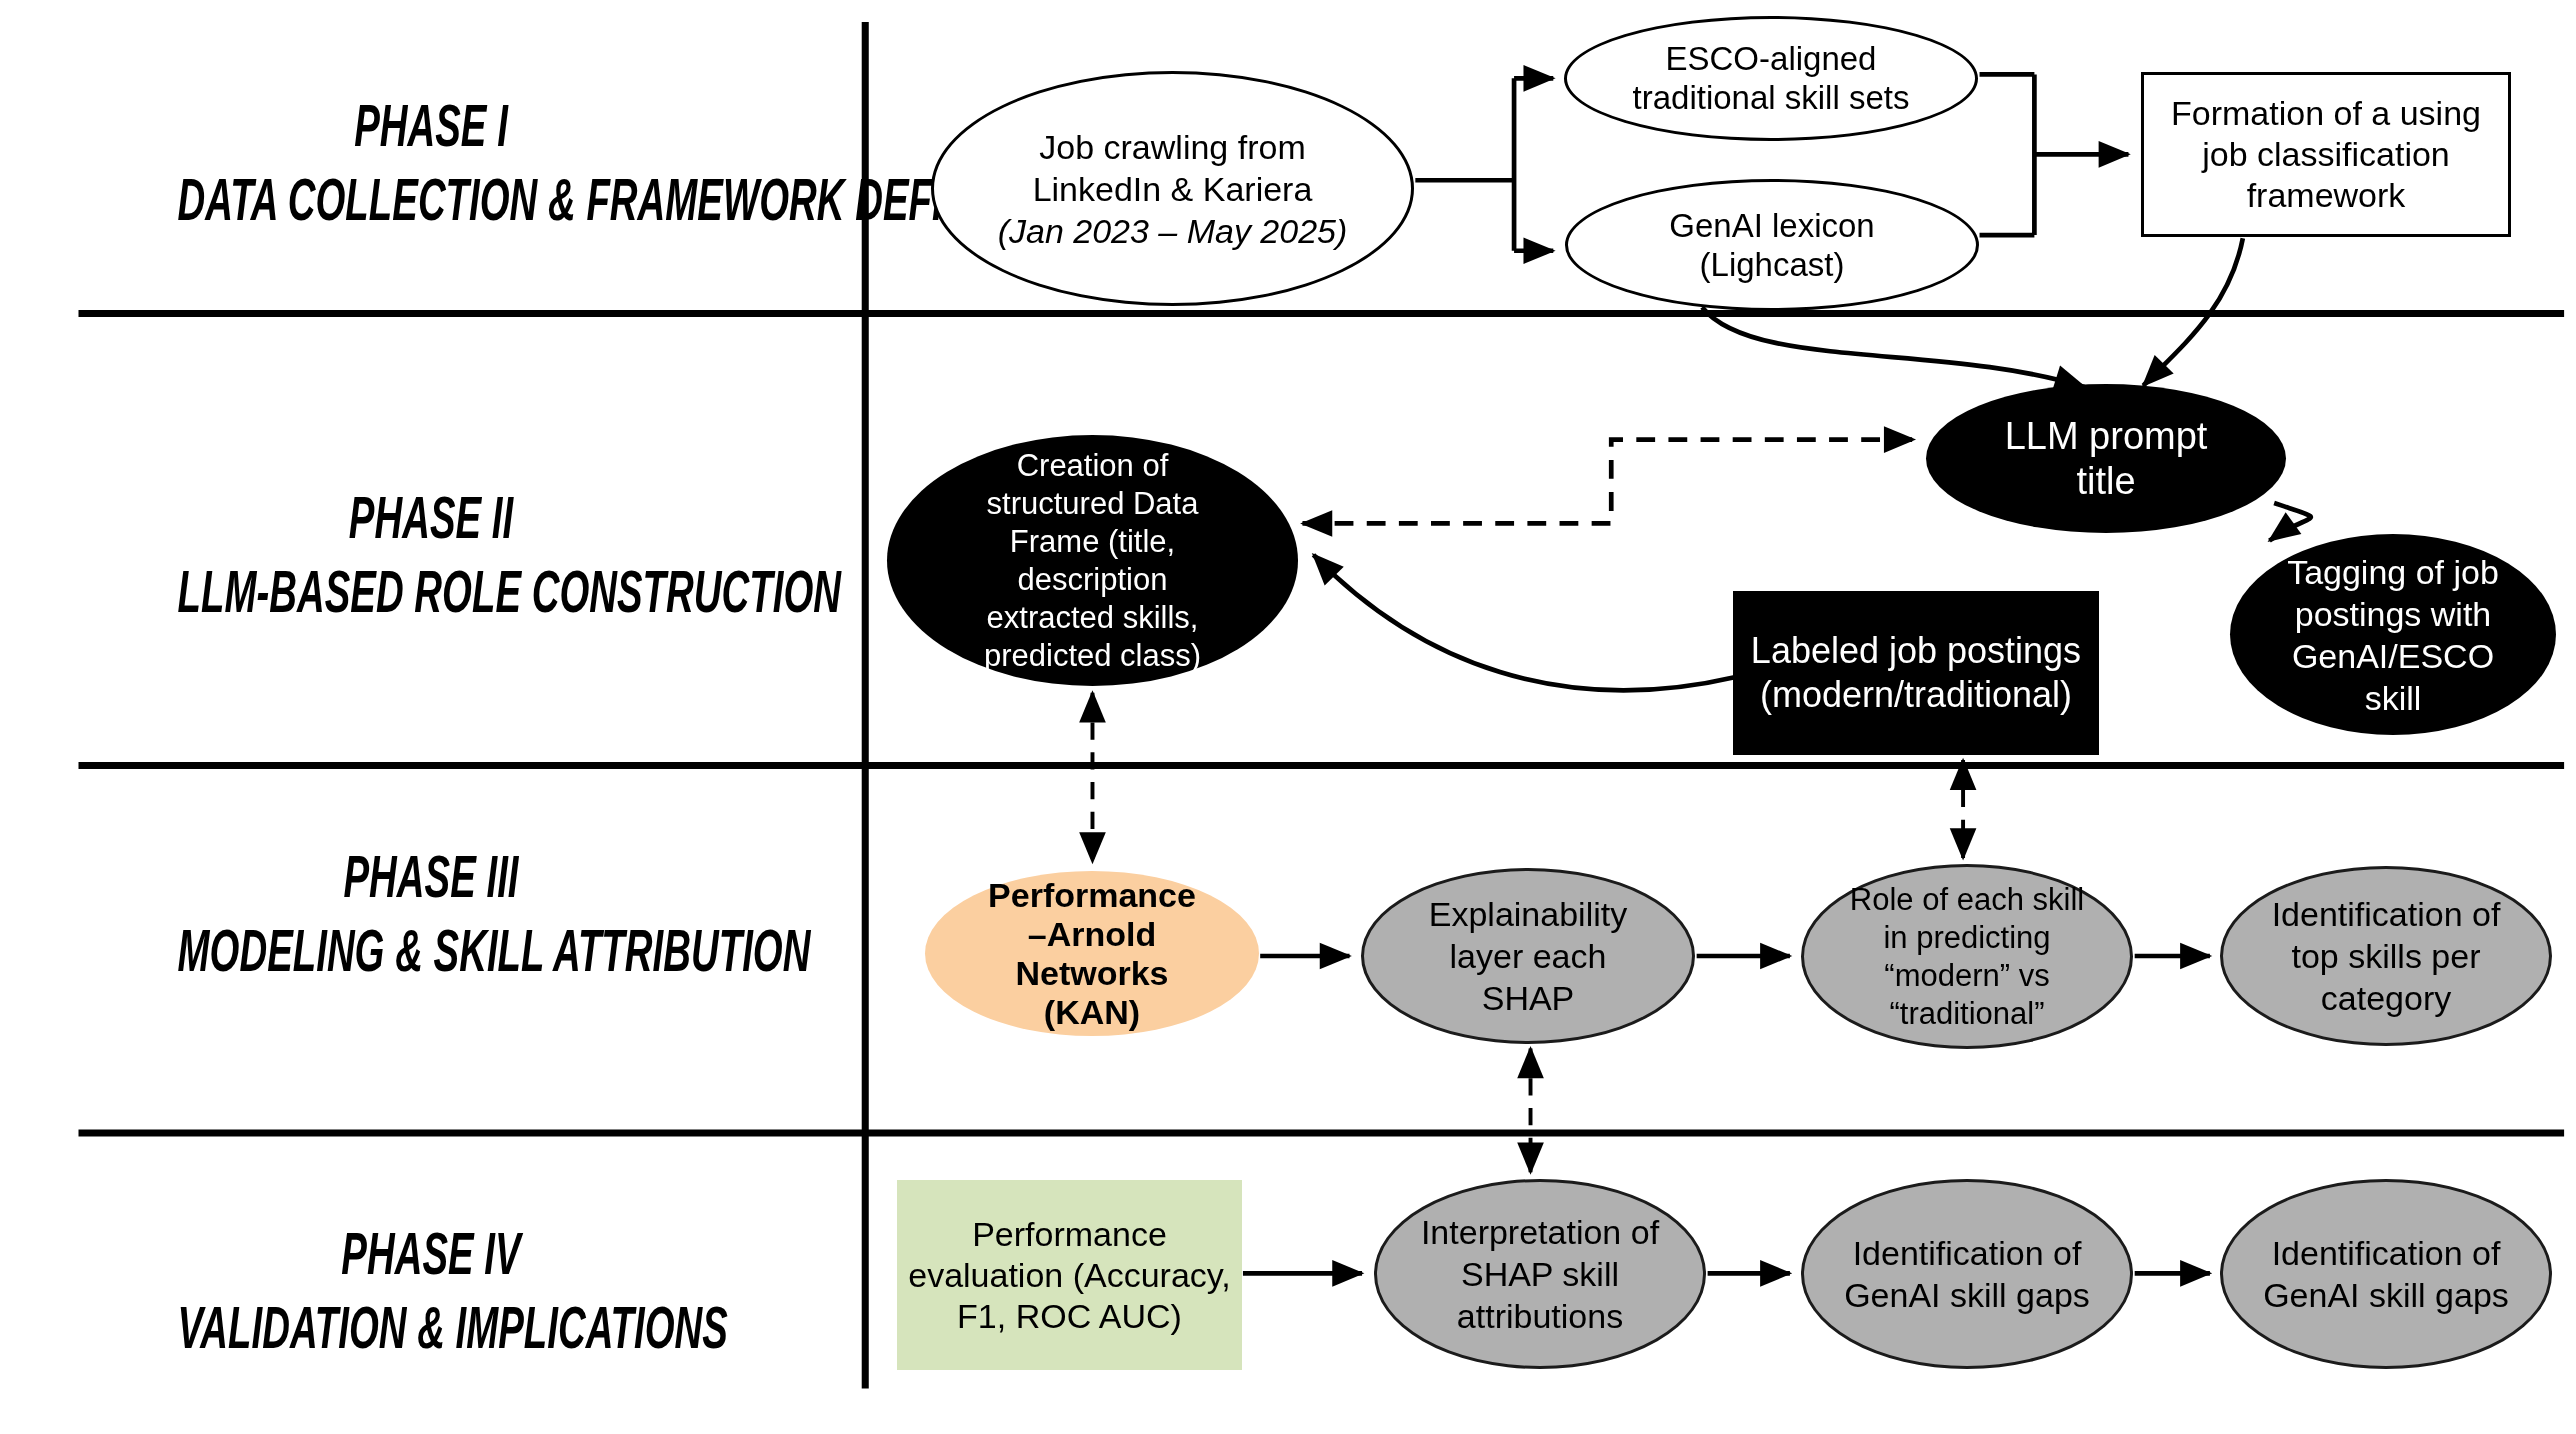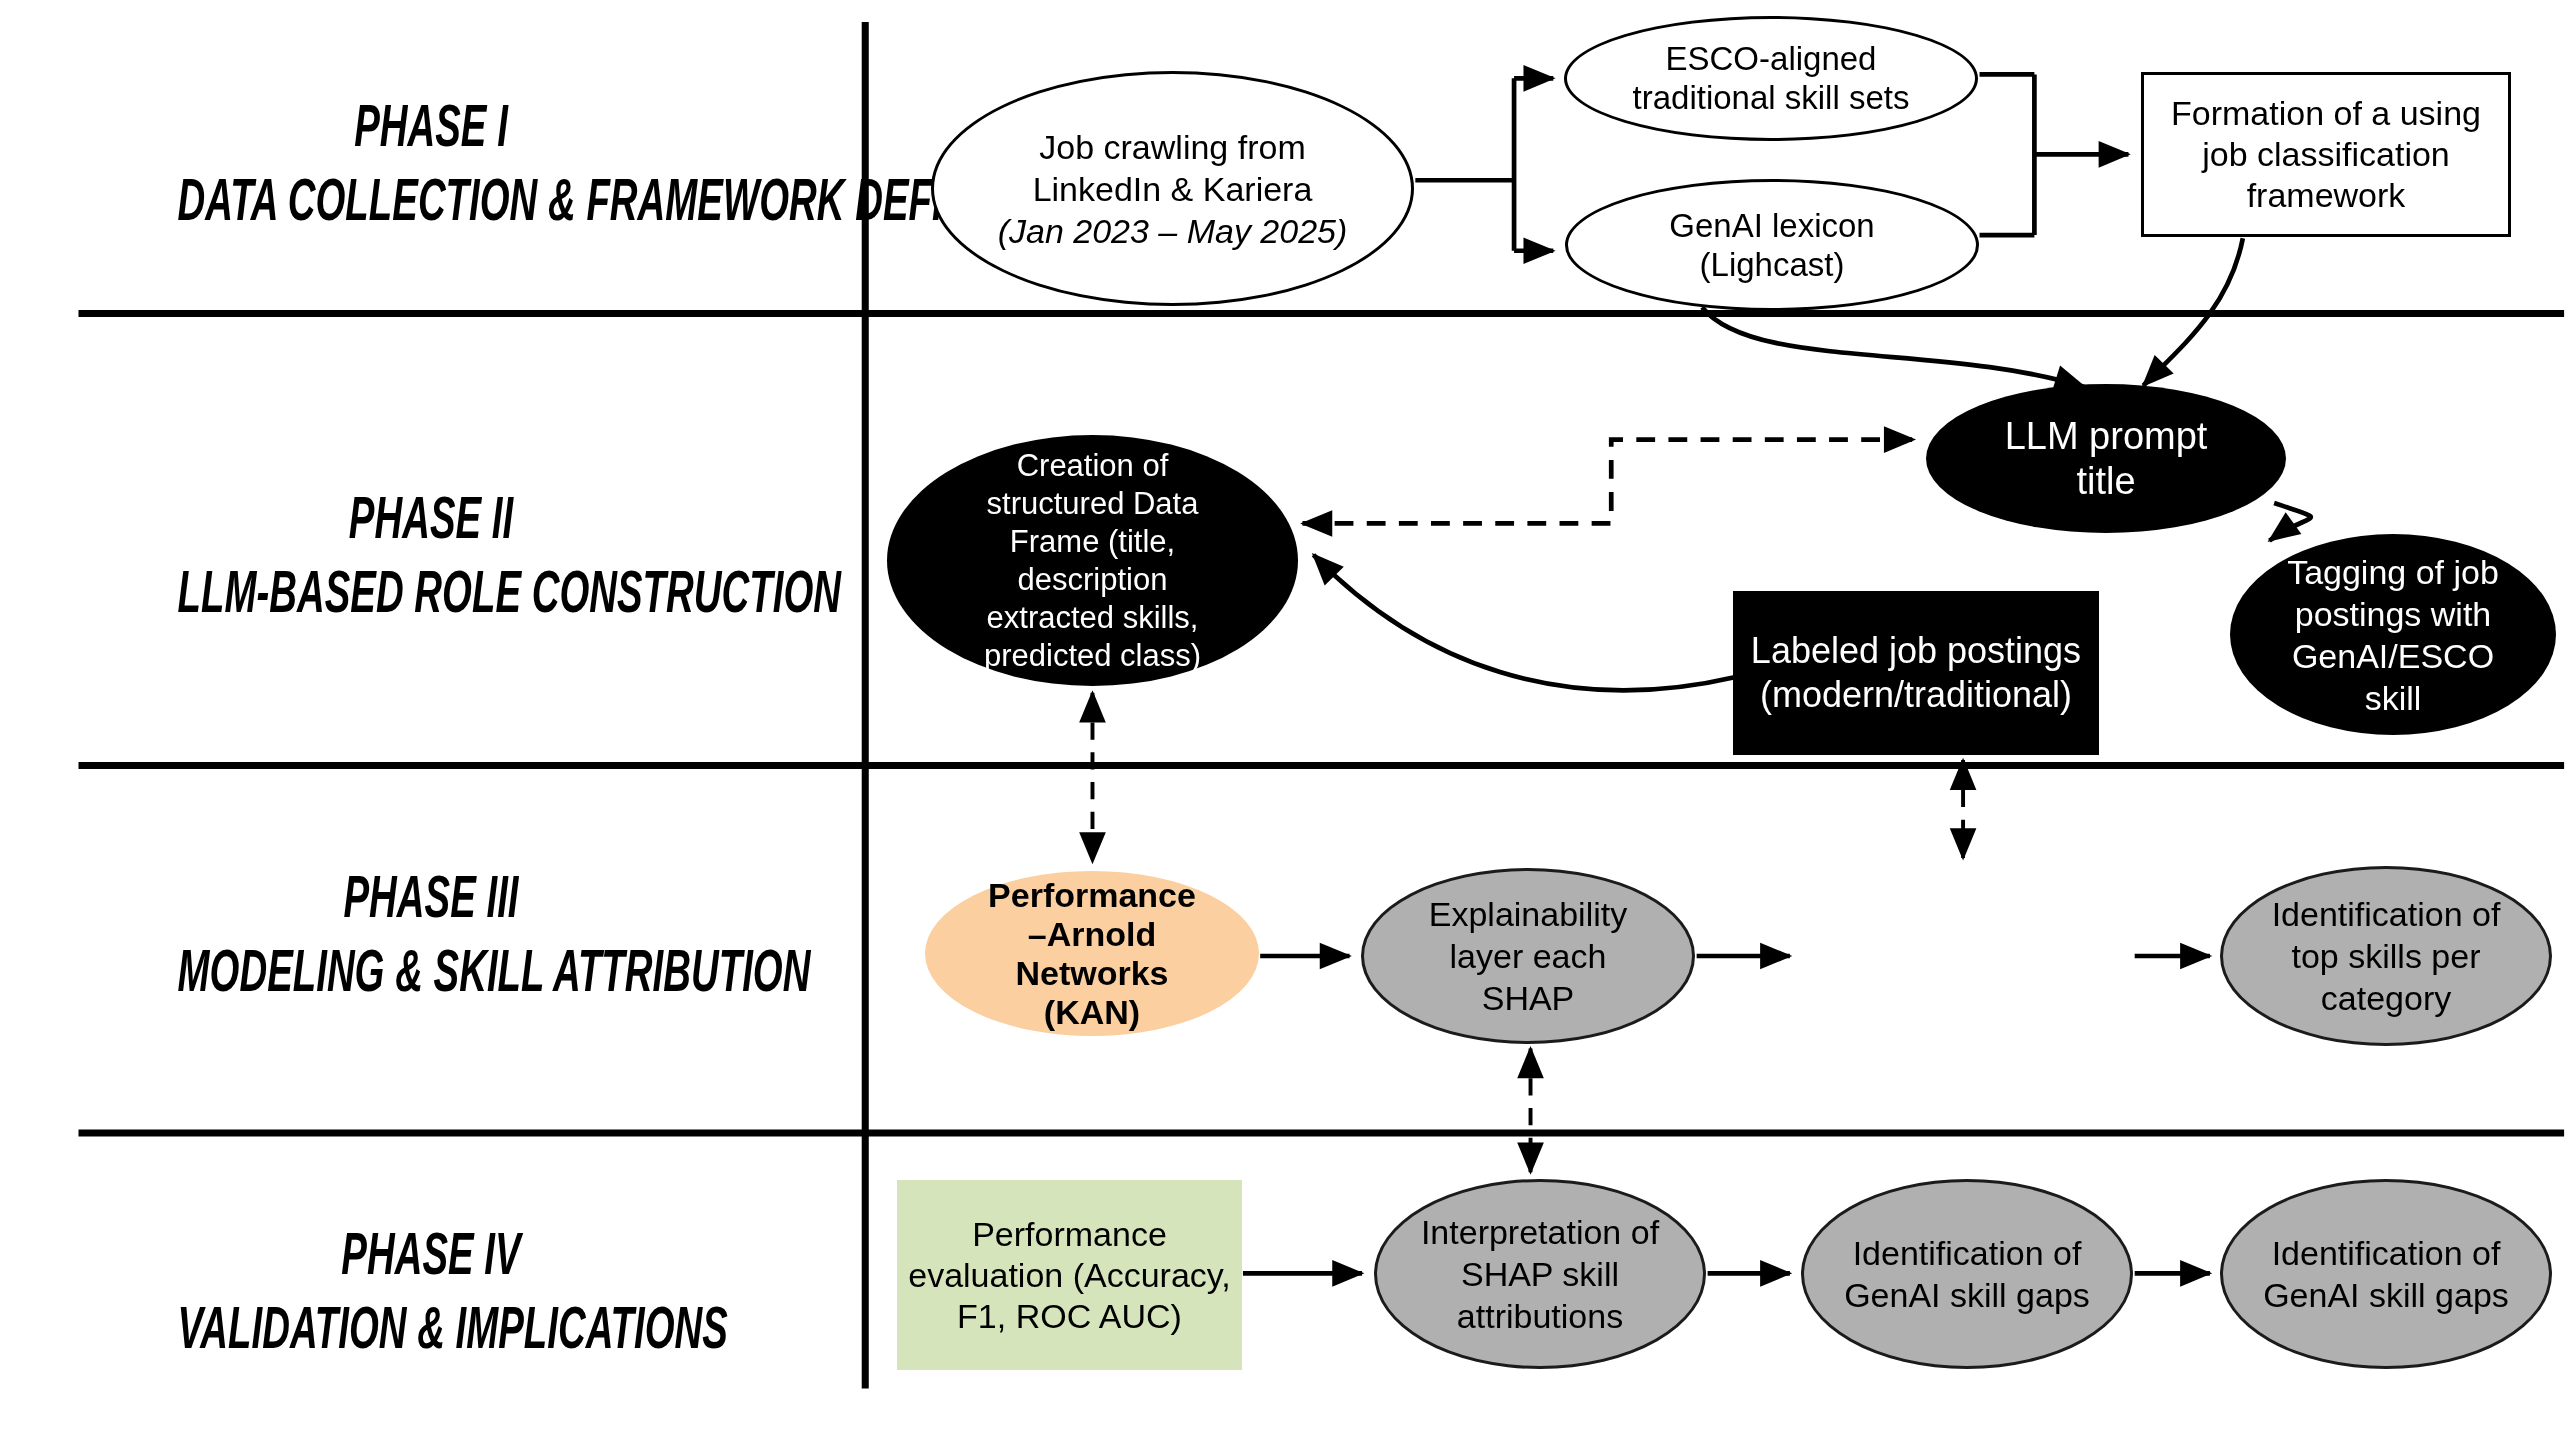--- a/index.html
+++ b/index.html
@@ -90,21 +90,21 @@
   </svg>
 
   <div class="phase-label" style="top:89px;">
     <span class="ln">PHASE I</span>
     <span class="ln">DATA COLLECTION &amp; FRAMEWORK DEFINITION</span>
   </div>
   <div class="phase-label" style="top:481px;">
     <span class="ln">PHASE II</span>
     <span class="ln">LLM-BASED ROLE CONSTRUCTION</span>
   </div>
-  <div class="phase-label" style="top:840px;margin-top:20px;">
+  <div class="phase-label" style="top:840px;">
     <span class="ln">PHASE III</span>
     <span class="ln">MODELING &amp; SKILL ATTRIBUTION</span>
   </div>
   <div class="phase-label" style="top:1195px;margin-top:22px;">
     <span class="ln">PHASE IV</span>
     <span class="ln">VALIDATION &amp; IMPLICATIONS</span>
   </div>
 
   <div class="node ellipse white-shape" style="left:931px;top:71px;width:483px;height:235px;font-size:34px;line-height:42px;">
     <div class="txt" style="width:354px;">
@@ -142,20 +142,23 @@
   </div>
 
   <div class="node ellipse kan-shape" style="left:925px;top:871px;width:334px;height:165px;font-size:34px;line-height:39px;">
     <div class="txt" style="width:212px;">Performance –Arnold Networks (KAN)</div>
   </div>
 
   <div class="node ellipse gray-shape" style="left:1361px;top:868px;width:334px;height:176px;font-size:34px;line-height:42px;">
     <div class="txt" style="width:251px;">Explainability layer each SHAP</div>
   </div>
 
+  <div class="node ellipse gray-shape" style="left:1801px;top:864px;width:332px;height:185px;font-size:31px;line-height:38px;">
+    <div class="txt" style="width:243px;">Role of each skill in predicting “modern” vs “traditional”</div>
+  </div>
 
   <div class="node ellipse gray-shape" style="left:2220px;top:866px;width:332px;height:180px;font-size:34px;line-height:42px;">
     <div class="txt" style="width:251px;">Identification of top skills per category</div>
   </div>
 
   <div class="node green-shape" style="left:897px;top:1180px;width:345px;height:190px;font-size:34px;line-height:41px;">
     <div class="txt" style="width:342px;">Performance evaluation (Accuracy, F1, ROC AUC)</div>
   </div>
 
   <div class="node ellipse gray-shape" style="left:1374px;top:1179px;width:332px;height:190px;font-size:34px;line-height:42px;">

